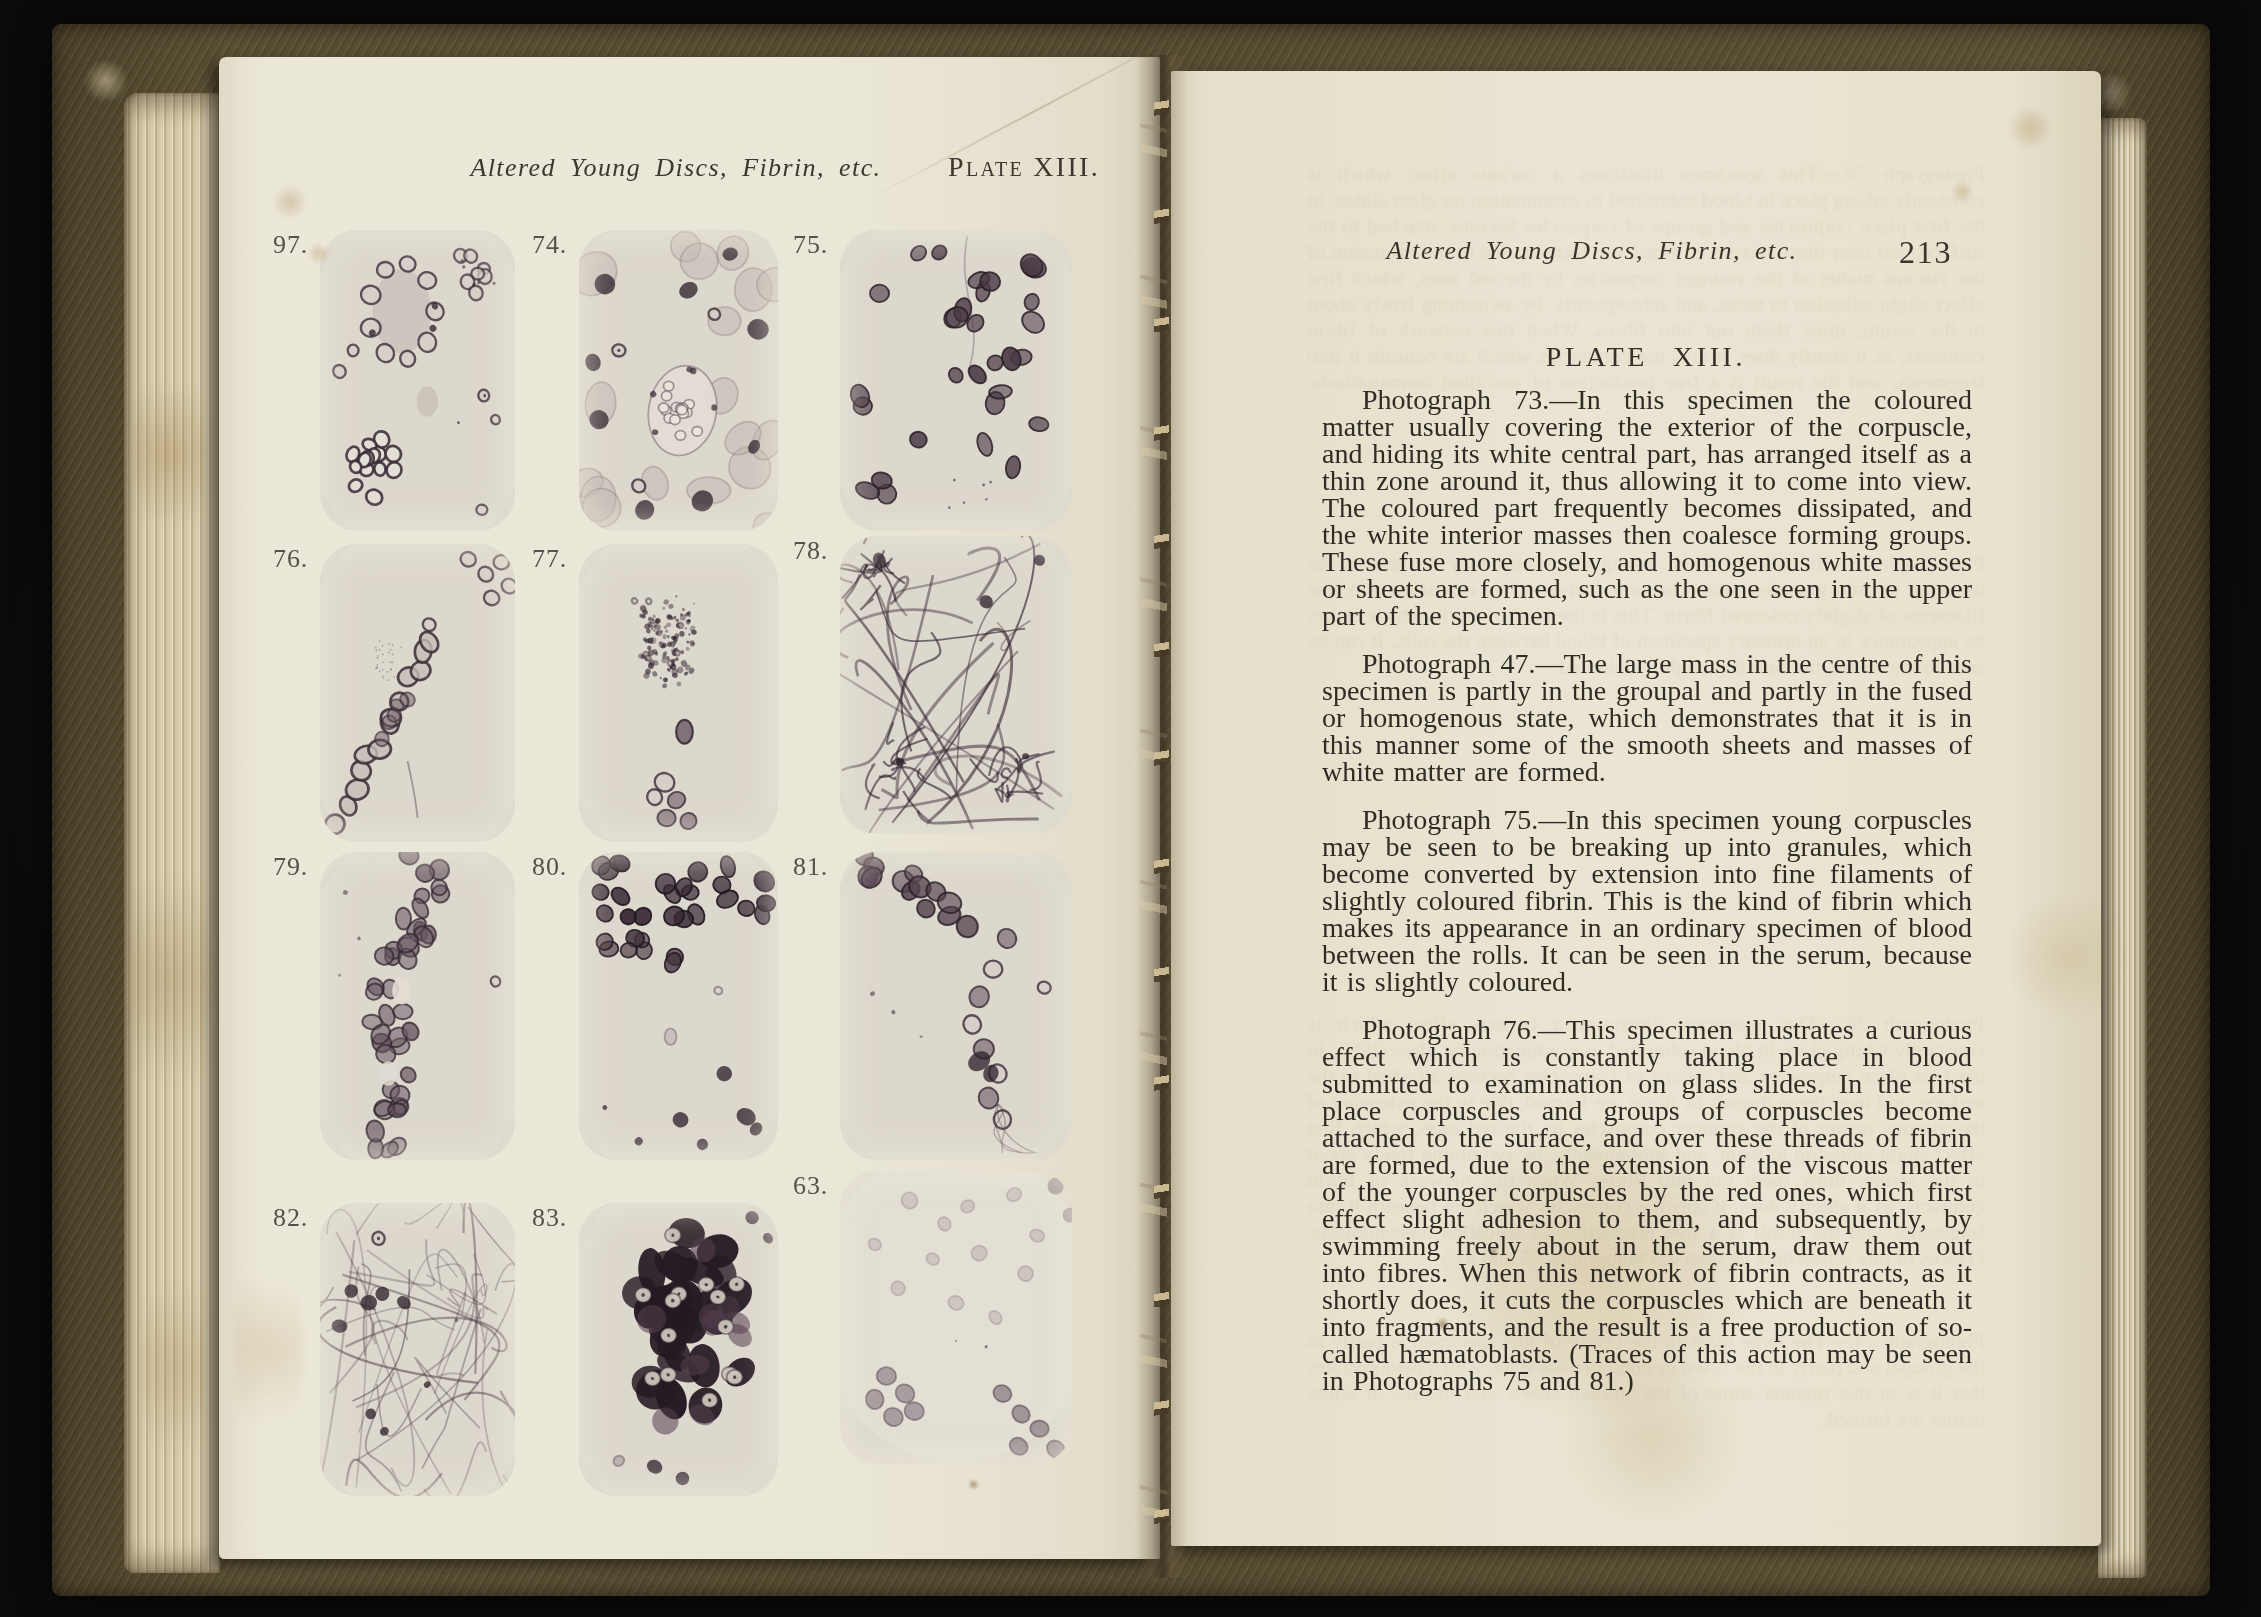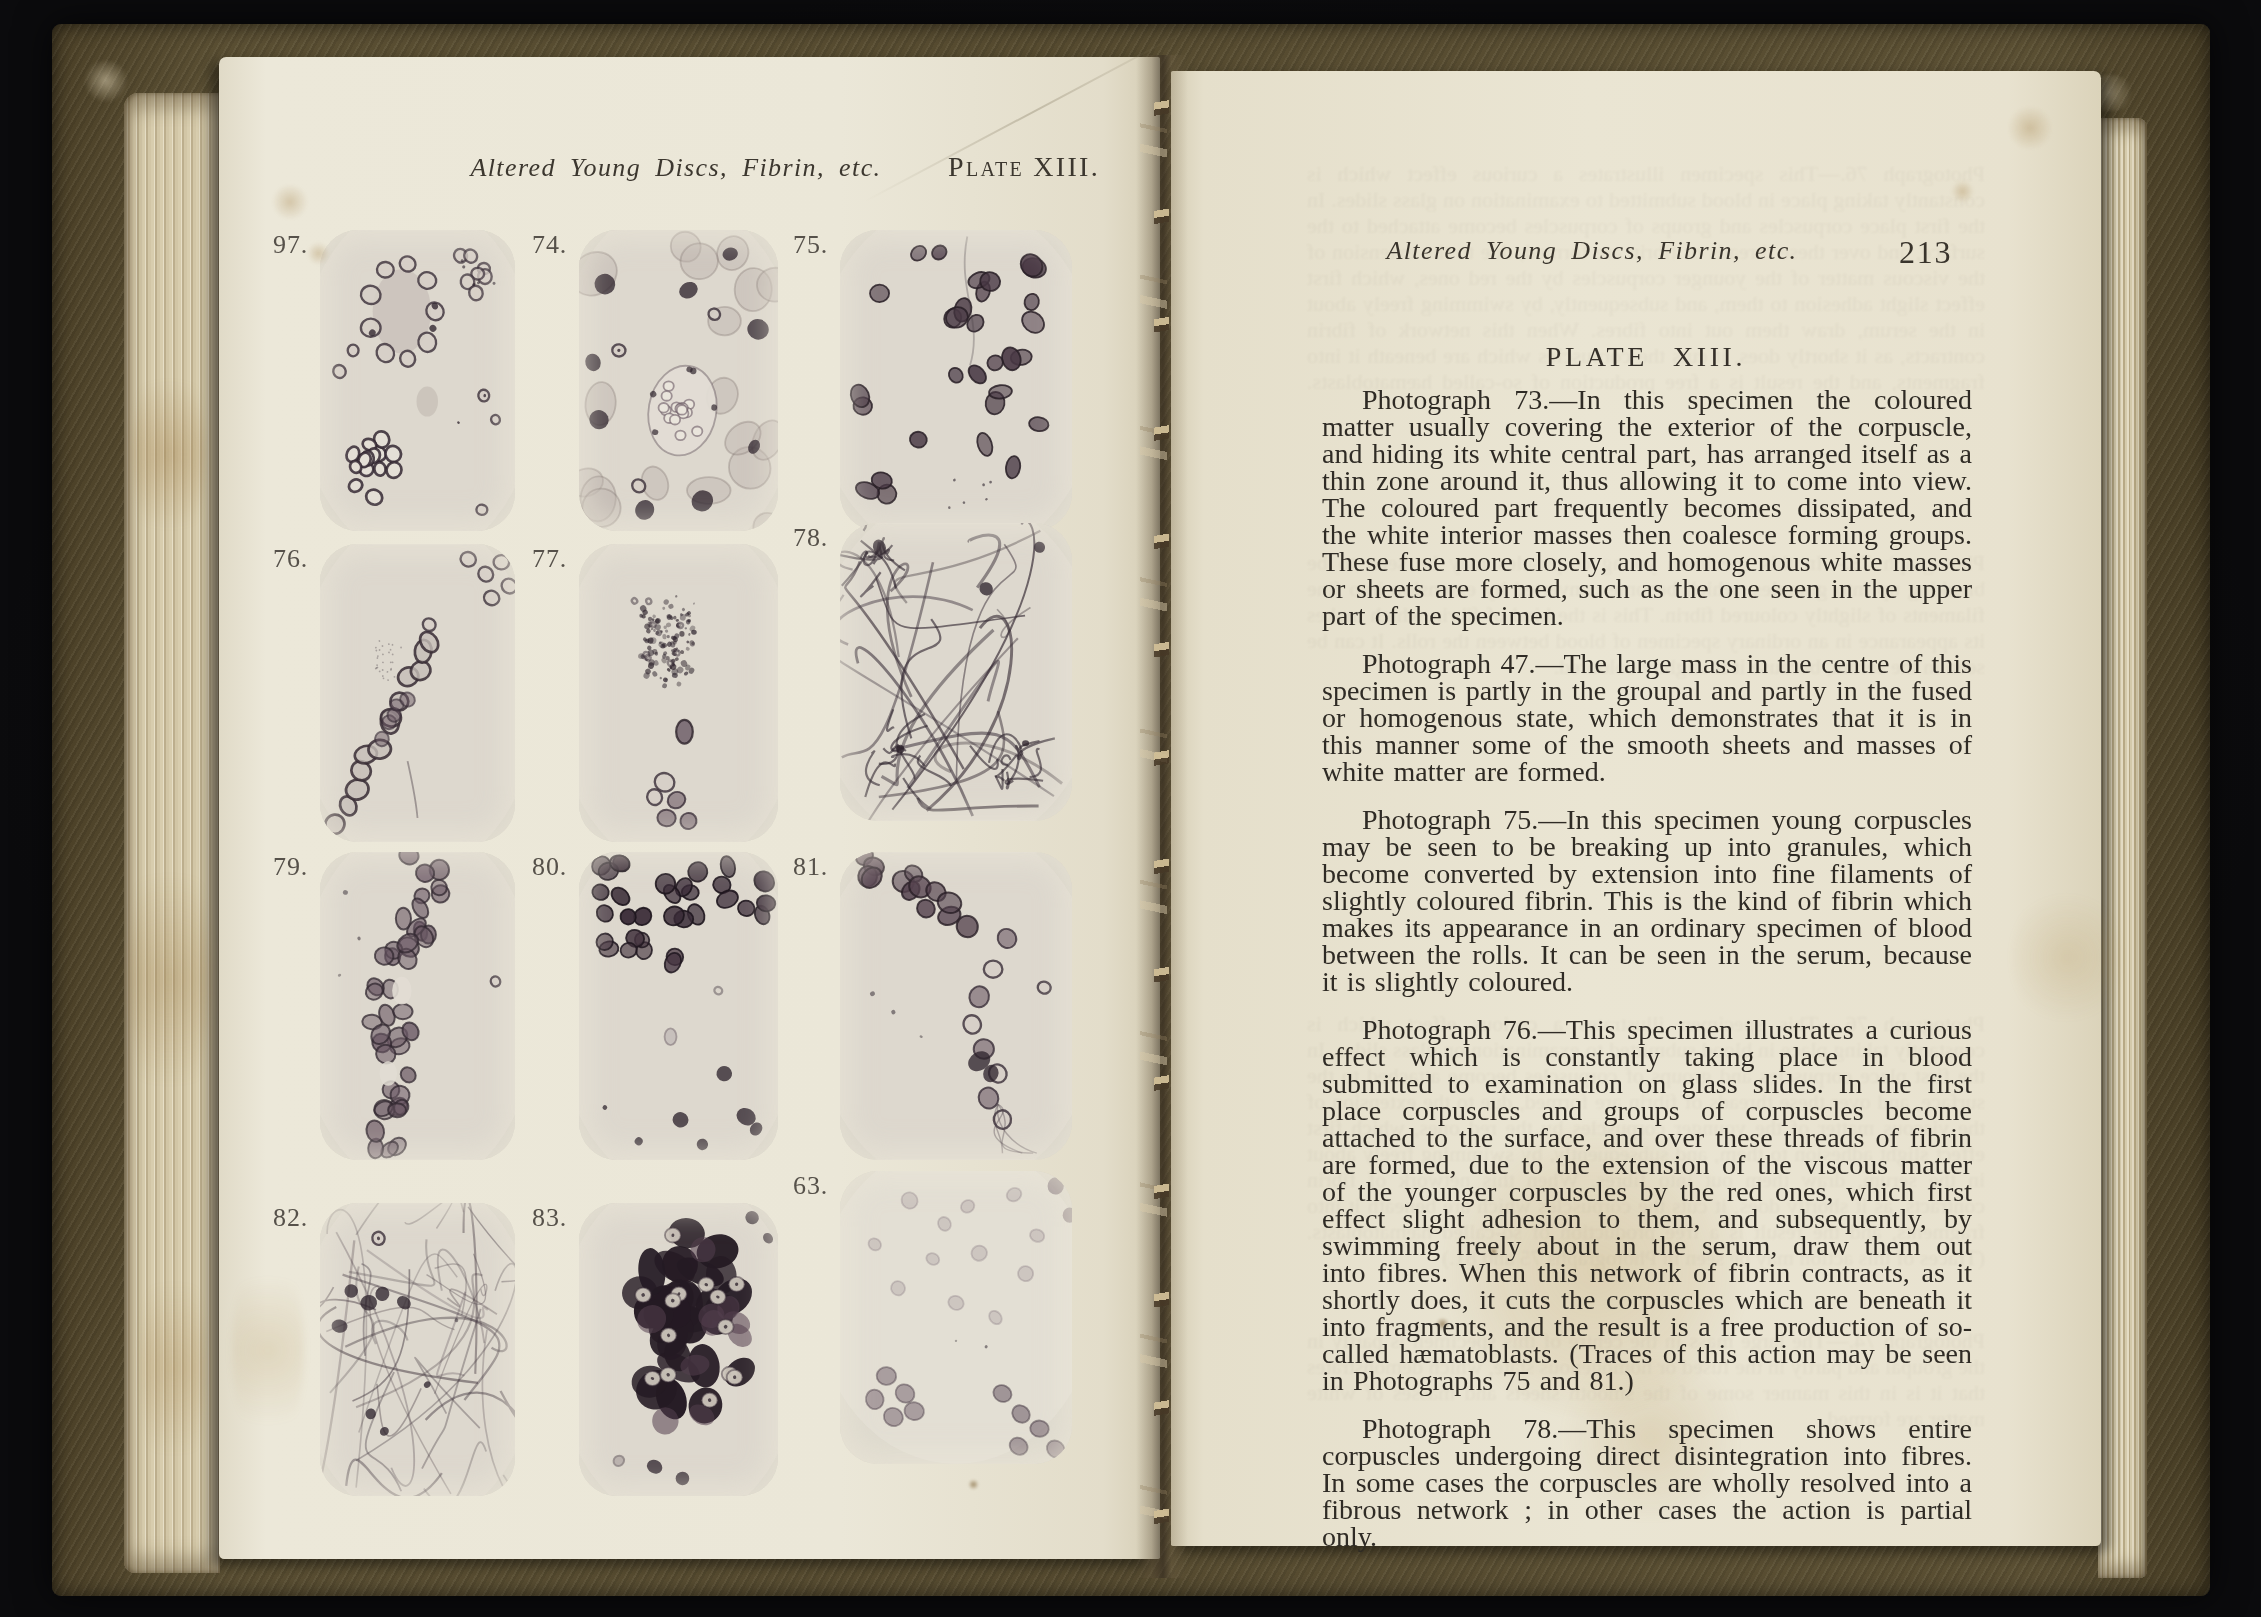--- a/index.html
+++ b/index.html
@@ -503,21 +503,21 @@
               <ellipse cx="116.6" cy="207.3" rx="9.2" ry="13.2" transform="rotate(0 116.6 207.3)" fill="rgba(96,80,92,.75)" stroke="rgba(45,35,43,.8)" stroke-width="2.5" opacity="1"></ellipse>
               <ellipse cx="94.6" cy="263.2" rx="11.0" ry="10.1" transform="rotate(21 94.6 263.2)" fill="rgba(214,207,199,.85)" stroke="rgba(58,46,56,.8)" stroke-width="2.6" opacity="1"></ellipse>
               <ellipse cx="107.8" cy="282.9" rx="9.9" ry="8.8" transform="rotate(151 107.8 282.9)" fill="rgba(108,90,102,.6)" stroke="rgba(58,46,56,.8)" stroke-width="2.2" opacity="1"></ellipse>
               <ellipse cx="96.8" cy="302.7" rx="9.2" ry="10.1" transform="rotate(93 96.8 302.7)" fill="rgba(108,90,102,.6)" stroke="rgba(58,46,56,.8)" stroke-width="2.2" opacity="1"></ellipse>
               <ellipse cx="121.0" cy="306.0" rx="8.8" ry="9.0" transform="rotate(33 121.0 306.0)" fill="rgba(108,90,102,.6)" stroke="rgba(58,46,56,.8)" stroke-width="2.2" opacity="1"></ellipse>
               <ellipse cx="83.6" cy="279.6" rx="8.8" ry="8.1" transform="rotate(70 83.6 279.6)" fill="rgba(214,207,199,.85)" stroke="rgba(58,46,56,.8)" stroke-width="2.6" opacity="1"></ellipse>
             </svg>
           </div>
           <div class="photo-fade"></div>
         </div>
-        <div class="photo" style="left: 621px; top: 466px; width: 232px; height: 298px; font-family: Liberation Serif, serif;">
+        <div class="photo" style="left: 621px; top: 479px; width: 232px; height: 298px; font-family: Liberation Serif, serif;">
           <span class="photo-num">78.</span>
           <div class="photo-img">
             <svg viewBox="0 0 257 329" xmlns="http://www.w3.org/2000/svg">
               <rect width="257" height="329" fill="#d7d3c8"></rect>
               <ellipse cx="128.5" cy="164.5" rx="159.3" ry="197.4" transform="rotate(0 128.5 164.5)" fill="rgba(225,221,212,.55)" stroke="none" stroke-width="0" opacity="1"></ellipse>
               <path d="M9 134 C-49 114,61 53,147 96" fill="none" stroke="rgba(55,44,54,0.4431348236161284)" stroke-width="3.0002759256865827"></path>
               <path d="M40 61 C65 128,44 123,205 102" fill="none" stroke="rgba(55,44,54,0.6519608799135312)" stroke-width="1.8657772135455162"></path>
               <path d="M2 259 C31 242,45 296,103 43" fill="none" stroke="rgba(55,44,54,0.48483107202919196)" stroke-width="2.9016865217126906"></path>
               <path d="M221 292 C186 223,183 220,58 251" fill="none" stroke="rgba(55,44,54,0.5302403521956875)" stroke-width="3.3699665175285194"></path>
               <path d="M86 304 C94 329,115 312,220 313" fill="none" stroke="rgba(55,44,54,0.6743471967289224)" stroke-width="3.2086245776619764"></path>
@@ -928,21 +928,20 @@
         <div style="position: absolute; top: 1167px; left: 0px; width: 100%; height: 181px; overflow: hidden;">Photograph 74.—The large mass in the centre of this specimen is partly in the groupal and partly in the fused or homogenous state, which demonstrates that it is in this manner some of the smooth sheets and masses of white matter are formed.</div>
       </div>
     <span class="text-running">Altered Young Discs, Fibrin, etc.</span>
     <span class="text-pagenum">213</span>
     <div class="text-heading">PLATE XIII.</div>
     <div class="text-block" id="paragraphs">
         <p>Photograph 73.—In this specimen the coloured matter usually covering the exterior of the corpuscle, and hiding its white central part, has arranged itself as a thin zone around it, thus allowing it to come into view.  The coloured part frequently becomes dissipated, and the white interior masses then coalesce forming groups.  These fuse more closely, and homogenous white masses or sheets are formed, such as the one seen in the upper part of the specimen.</p>
         <p>Photograph 47.—The large mass in the centre of this specimen is partly in the groupal and partly in the fused or homogenous state, which demonstrates that it is in this manner some of the smooth sheets and masses of white matter are formed.</p>
         <p>Photograph 75.—In this specimen young corpuscles may be seen to be breaking up into granules, which become converted by extension into fine filaments of slightly coloured fibrin.  This is the kind of fibrin which makes its appearance in an ordinary specimen of blood between the rolls.   It can be seen in the serum, because it is slightly coloured.</p>
         <p>Photograph 76.—This specimen illustrates a curious effect which is constantly taking place in blood submitted to examination on glass slides.  In the first place corpuscles and groups of corpuscles become attached to the surface, and over these threads of fibrin are formed, due to the extension of the viscous matter of the younger corpuscles by the red ones, which first effect slight adhesion to them, and subsequently, by swimming freely about in the serum, draw them out into fibres.   When this network of fibrin contracts, as it shortly does, it cuts the corpuscles which are beneath it into fragments, and the result is a free production of so-called hæmatoblasts.  (Traces of this action may be seen in Photographs 75 and 81.)</p>
-        <p>Photograph 78.—This specimen shows entire corpuscles undergoing direct disintegration into fibres.  In some cases the corpuscles are wholly resolved into a fibrous network ; in other cases the action is partial only.</p>
       </div>
 
     <div class="stain s-big" style="left:271px;top:1049px;width:308px;height:299px;"></div>
     <div class="stain s-soft" style="left:380px;top:1285px;width:199px;height:163px;"></div>
     <div class="stain s-soft" style="left:841px;top:814px;width:109px;height:145px;"></div>
     <div class="stain foxing" style="left:832px;top:36px;width:54px;height:42px;"></div>
     <div class="stain foxing" style="left:778px;top:109px;width:27px;height:23.5px;"></div>
     <div class="stain s-dot" style="left:264px;top:1247px;width:14.5px;height:12.7px;"></div>
     <div class="stain s-dot" style="left:318px;top:1176px;width:9px;height:9px;"></div>
   </div>

